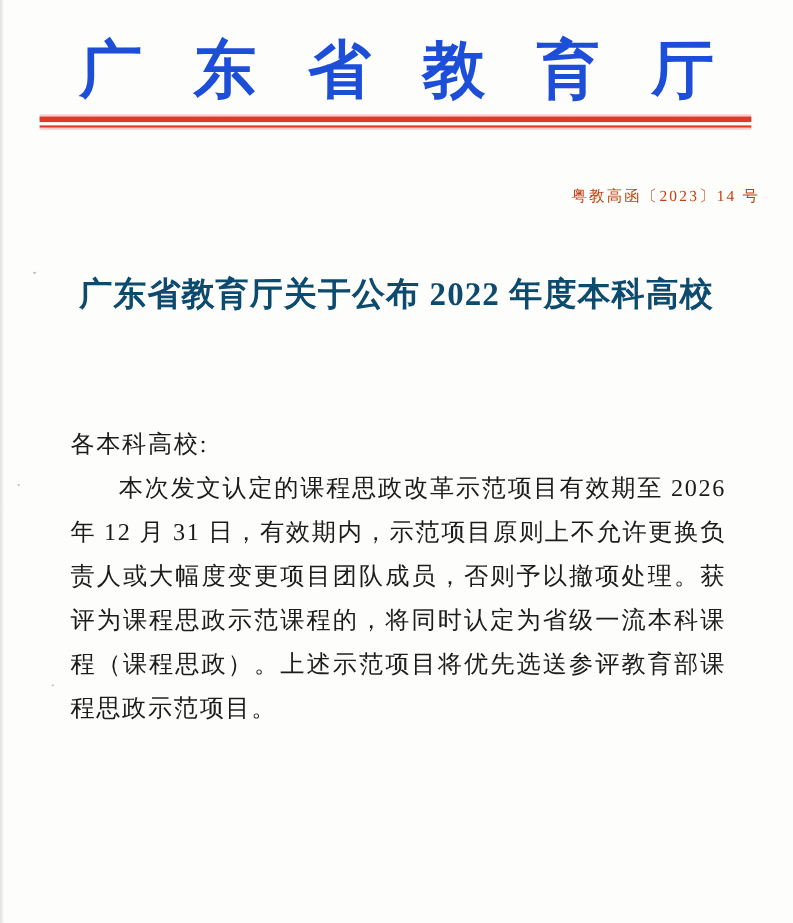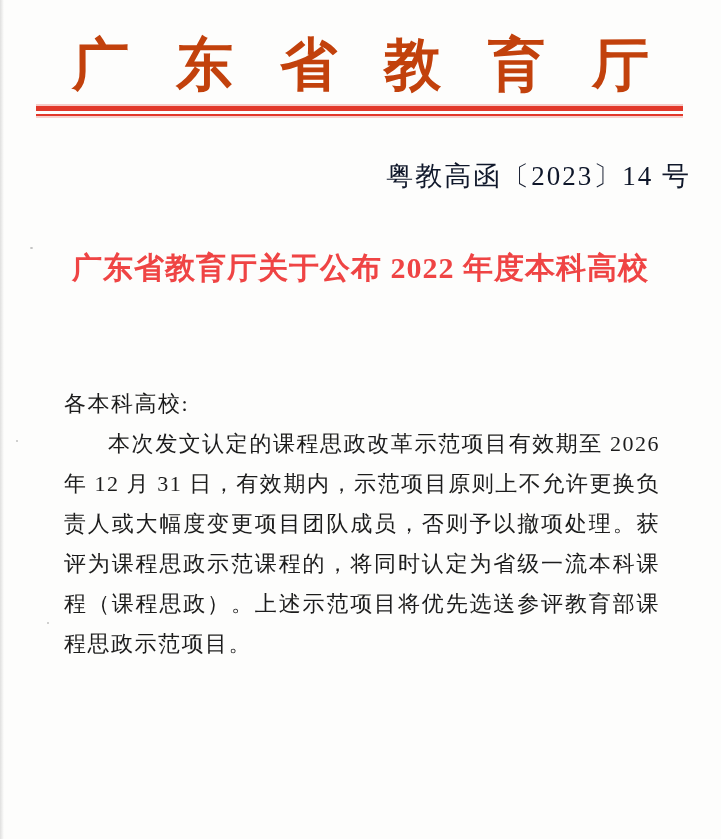--- a/index.html
+++ b/index.html
@@ -36,21 +36,21 @@
   
   .letterhead {
     position: absolute;
     top: 32px;
     left: 0;
     width: 100%;
     text-align: center;
   }
   .agency {
     display: inline-block;
-    color: #c2410c;
+    color: #1d4ed8;
     font-size: 57px;
     font-weight: 700;
     letter-spacing: 47px;
     margin-right: -47px; 
     line-height: 1.15;
     white-space: nowrap;
   }
   .rule {
     position: absolute;
     left: 36px;
@@ -64,37 +64,37 @@
   }
   .rule-thin {
     top: 114px;
     height: 2px;
     background: #e2382a;
     box-shadow: 0 2px 0 rgba(226,56,42,0.22);
   }
 
   .doc-number {
     position: absolute;
-    top: 158px;
+    top: 170px;
     right: 30px;
-    font-size: 27px;
-    color: #0f172a;
+    font-size: 14px;
+    color: #c2410c;
     letter-spacing: 2px;
     white-space: nowrap;
   }
 
   .doc-title {
     position: absolute;
     top: 242px;
     left: 40px;
     right: 40px;
     text-align: center;
     font-size: 30px;
     font-weight: 700;
-    color: #ef4444;
+    color: #0c4a6e;
     line-height: 51px;
     letter-spacing: 1px;
   }
 
   .body-text {
     position: absolute;
     top: 384px;
     left: 64px;
     width: 596px;
     font-size: 22px;

